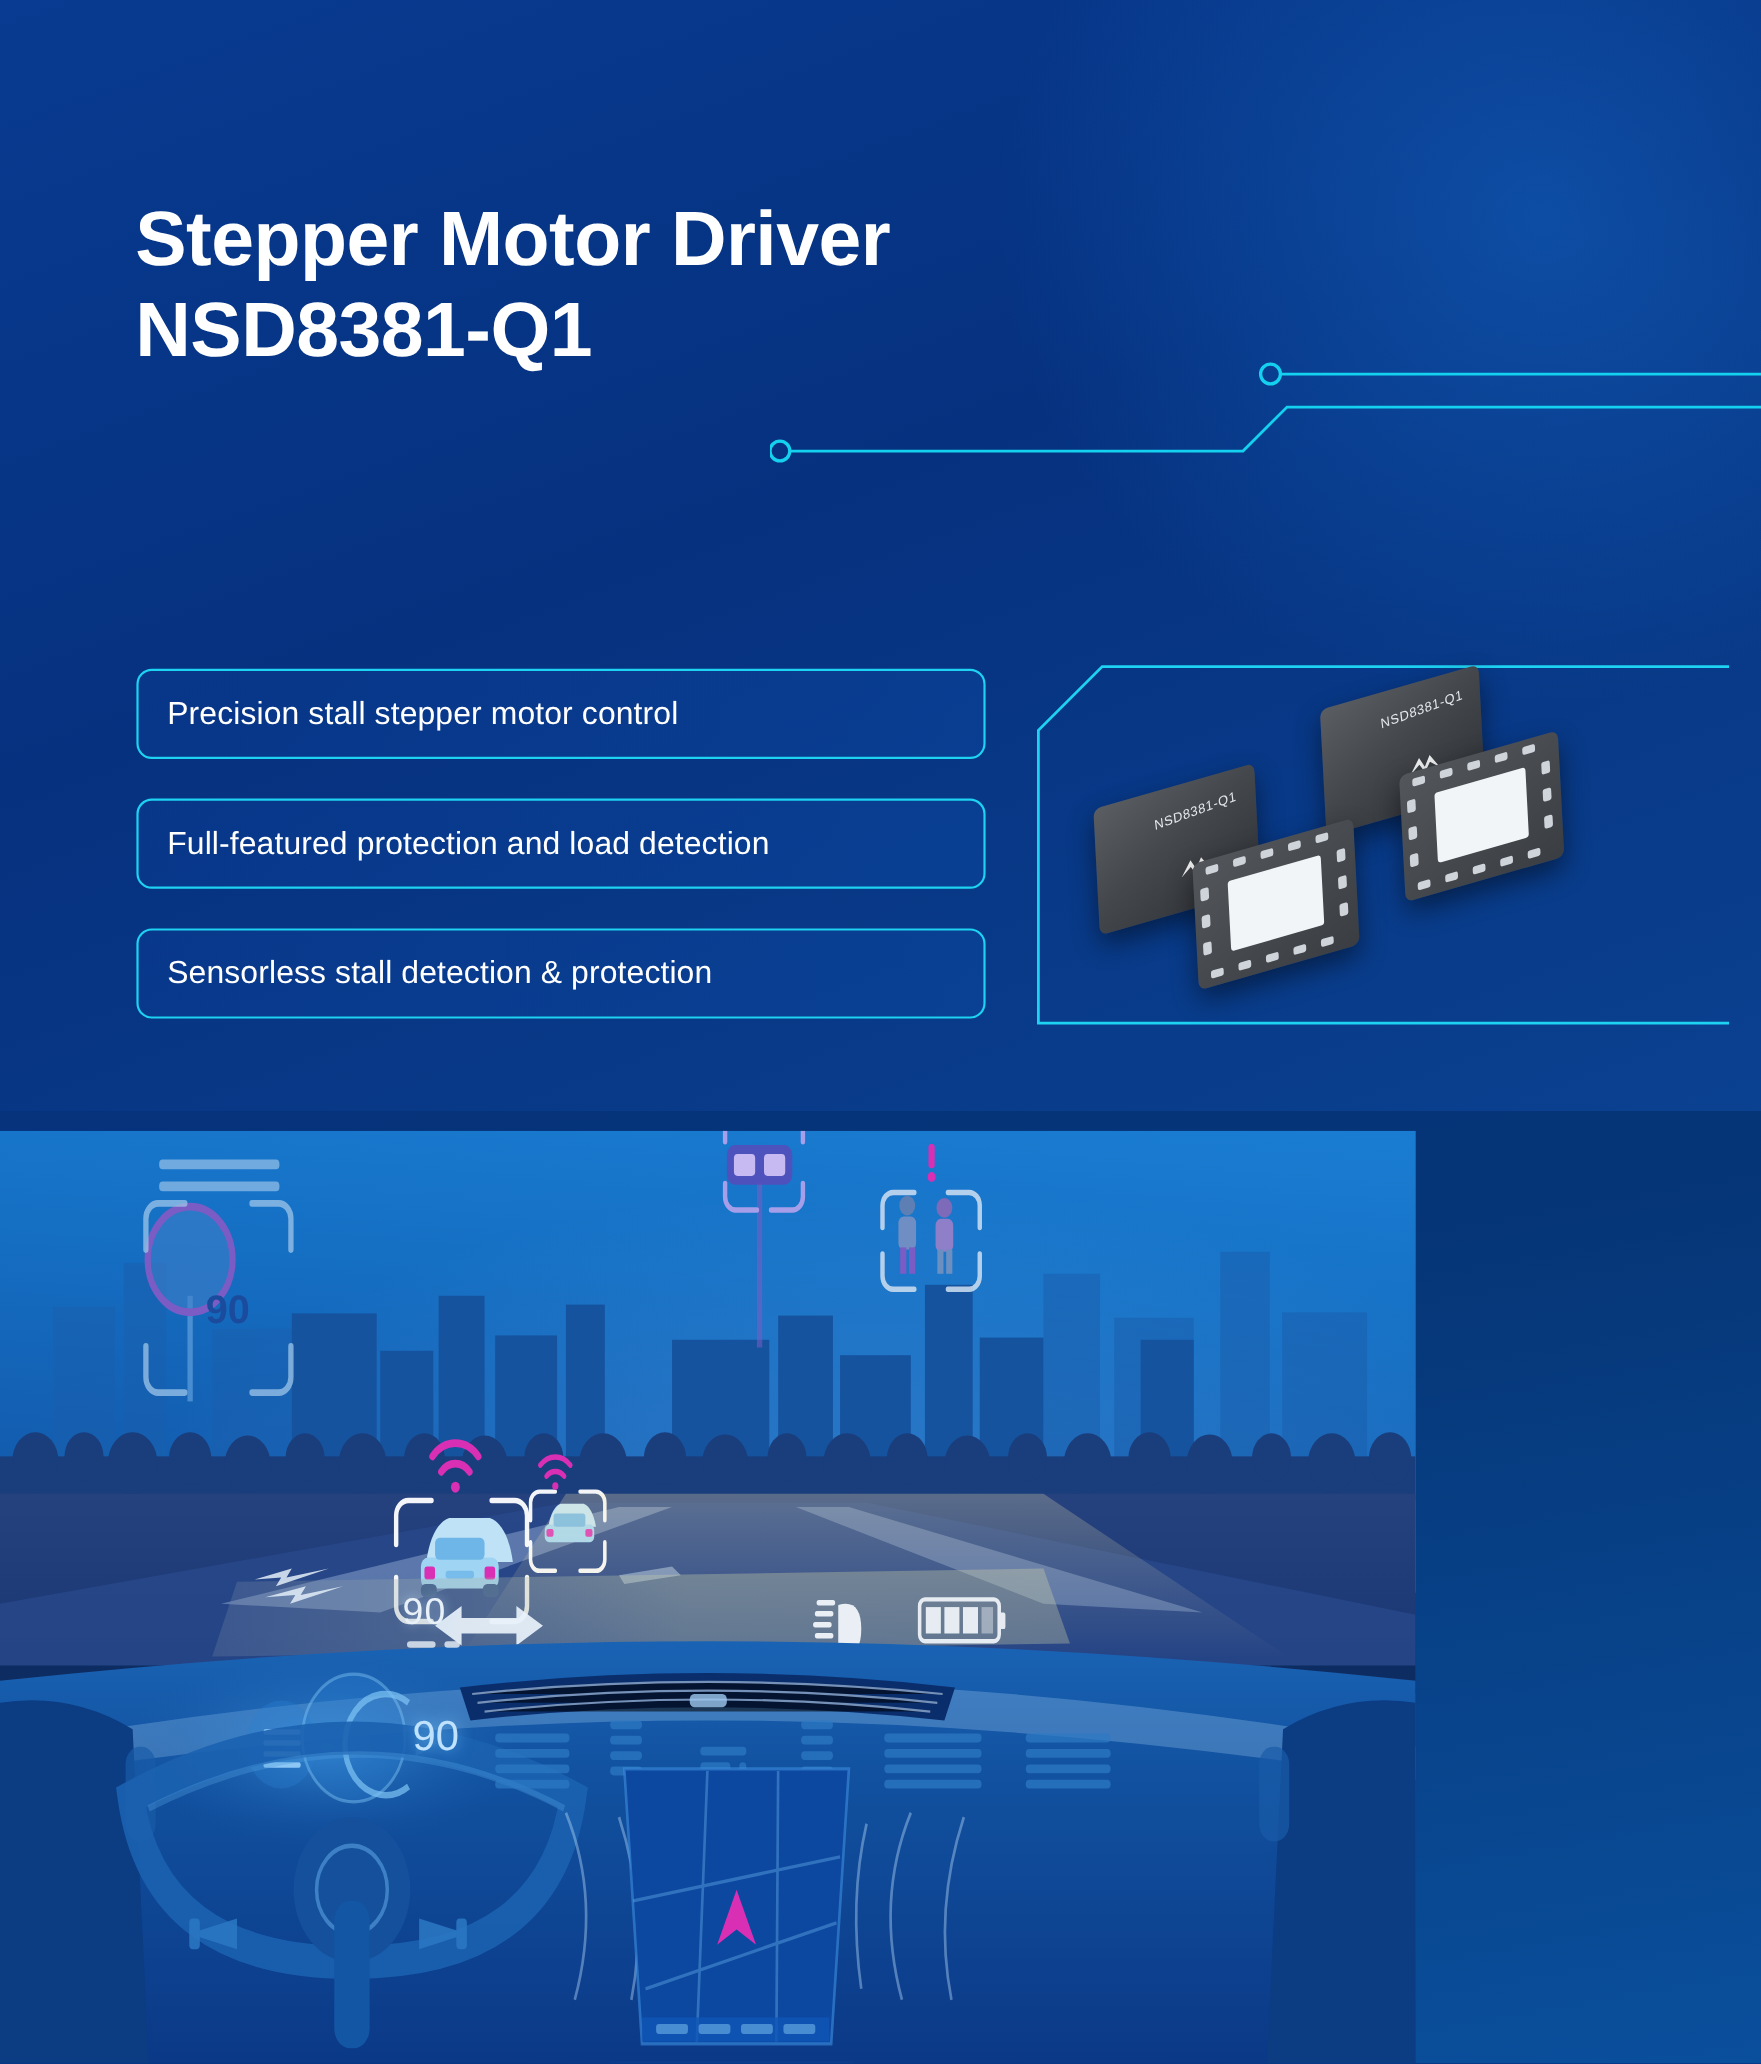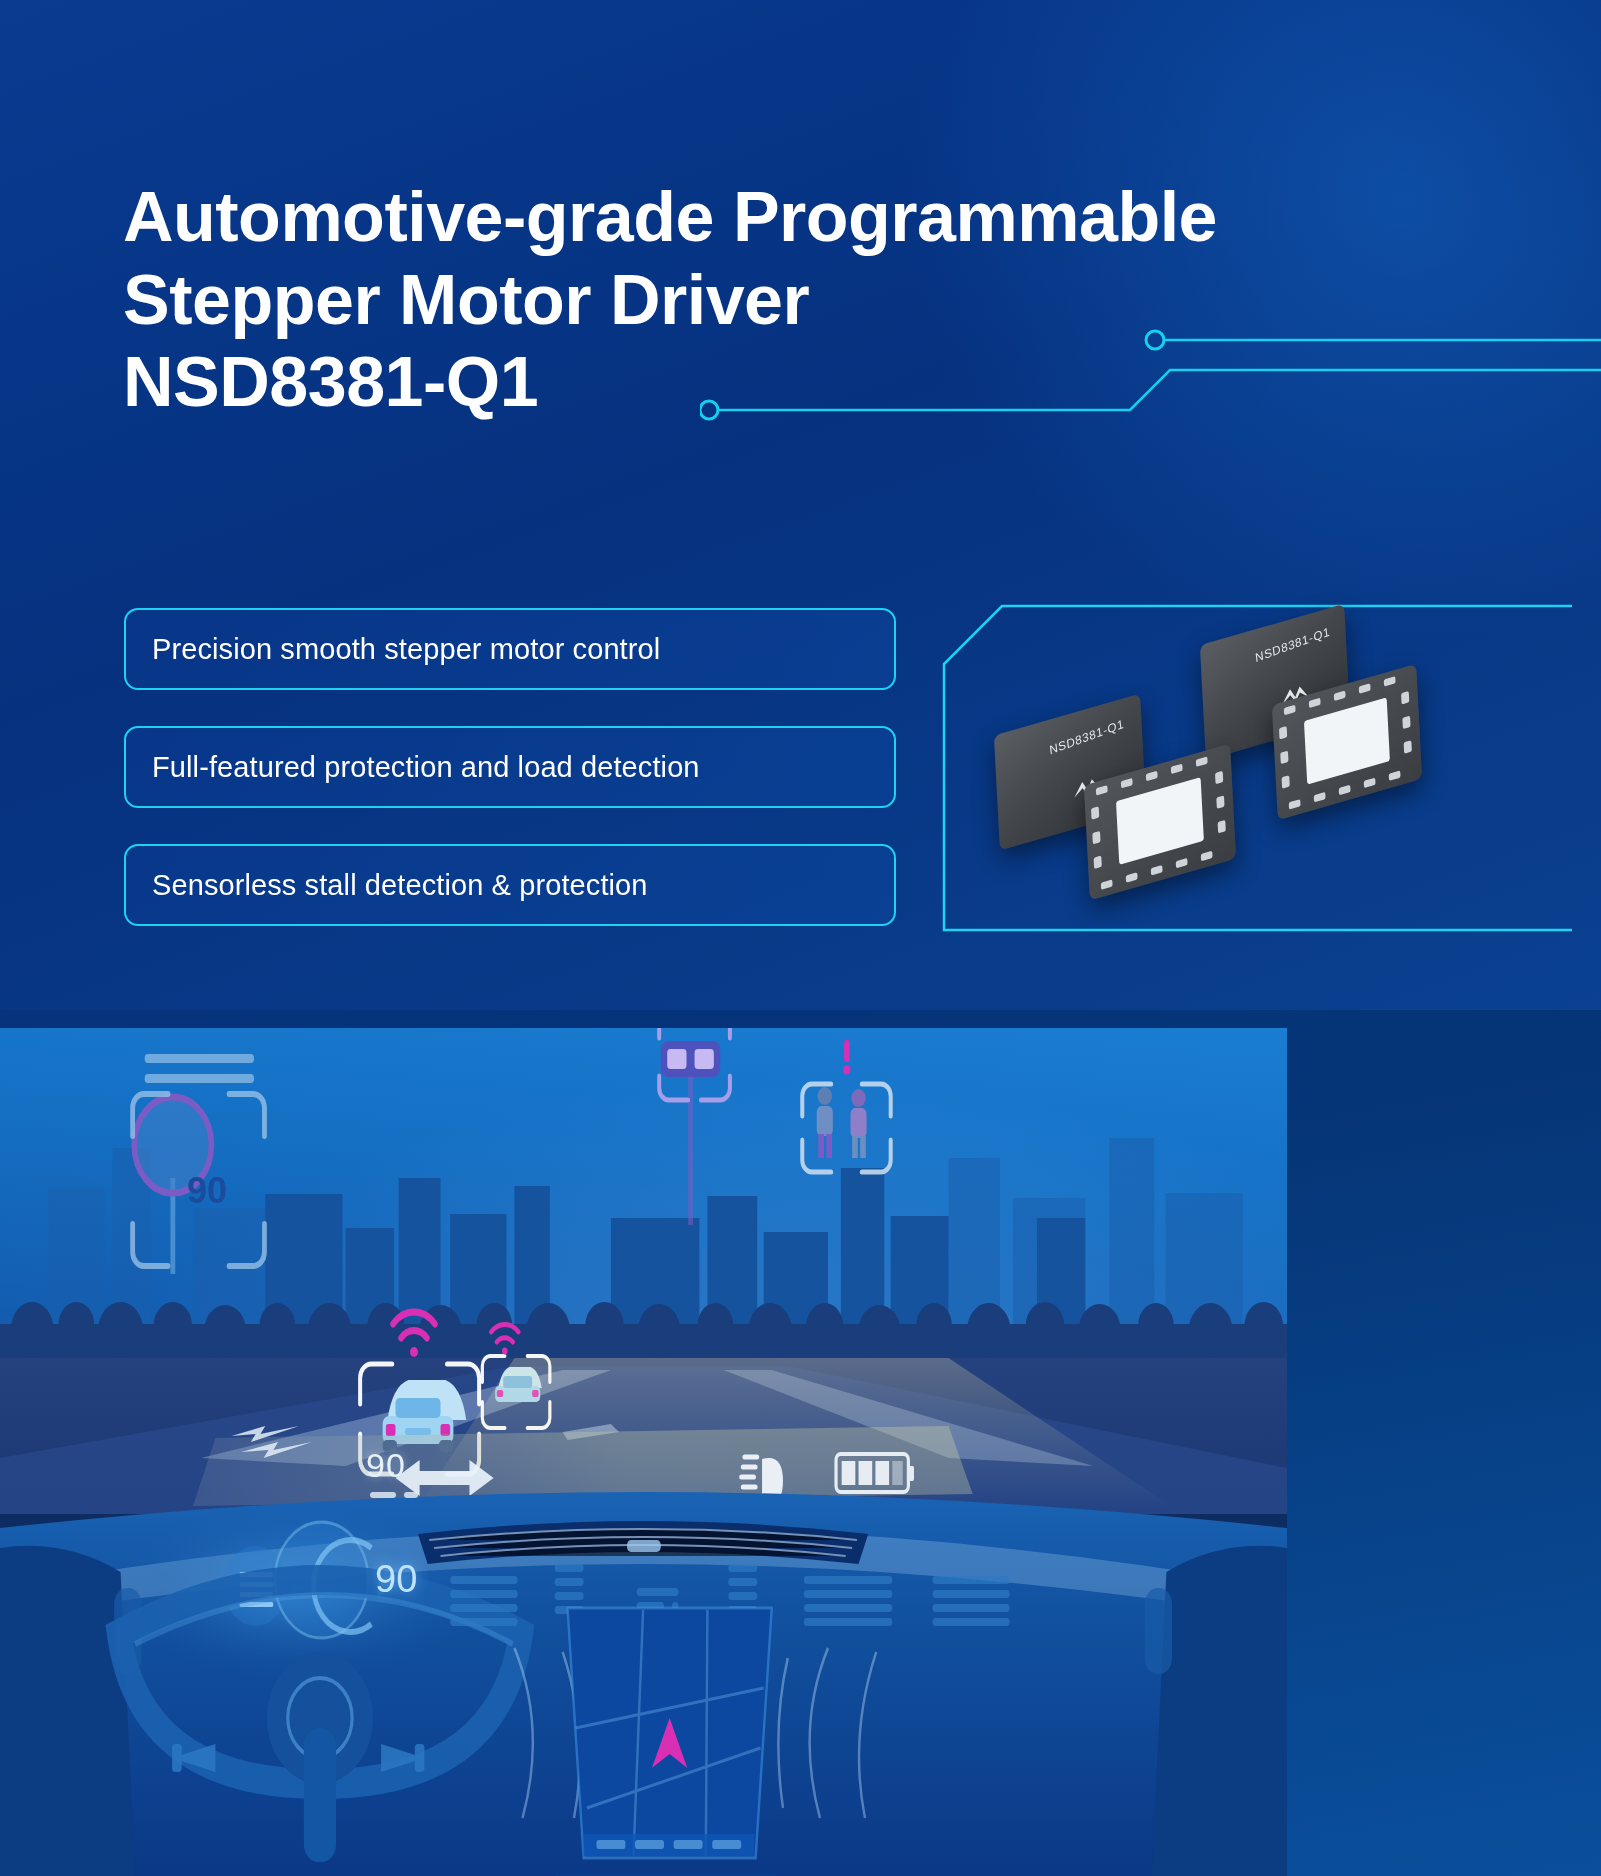--- a/index.html
+++ b/index.html
@@ -77,28 +77,27 @@
     <div class="hero-glow"></div>
 
     <svg class="conn" style="left:700px; top:300px; width:901px; height:140px;" viewBox="0 0 901 140">
       <circle cx="455" cy="40" r="9" stroke="#15d1f0" stroke-width="3" fill="none"></circle>
       <path d="M464 40 H901" stroke="#15d1f0" stroke-width="2.5"></path>
       <circle cx="9" cy="110" r="9" stroke="#15d1f0" stroke-width="3" fill="none"></circle>
       <path d="M18 110 H430 L470 70 H901" stroke="#15d1f0" stroke-width="2.5"></path>
     </svg>
 
     <div class="title">
-      <span class="ln">Automotive-grade Programmable</span>
       <span class="ln">Stepper Motor Driver</span>
       <span class="ln">NSD8381-Q1</span>
     </div>
 
     <div class="features">
       <div class="feat">
-        <span>Precision smooth stepper motor control</span>
+        <span>Precision stall stepper motor control</span>
       </div>
       <div class="feat">
         <span>Full-featured protection and load detection</span>
       </div>
       <div class="feat">
         <span>Sensorless stall detection &amp; protection</span>
       </div>
     </div>
 
     <div class="chip-panel">

